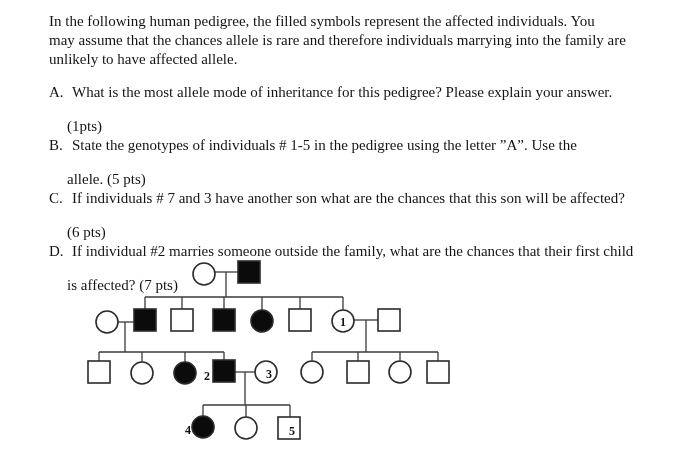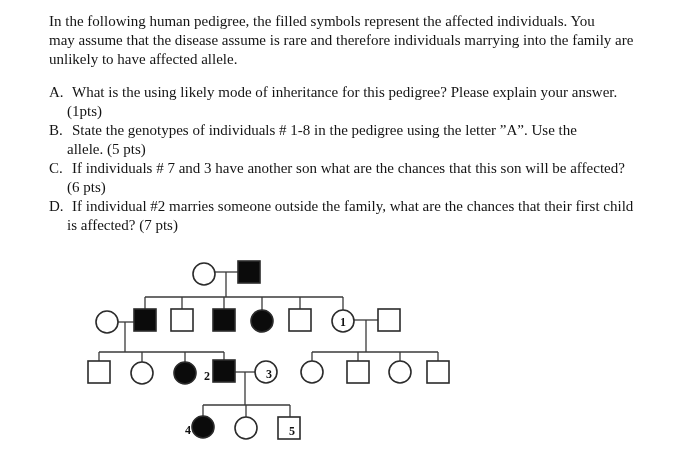--- a/index.html
+++ b/index.html
@@ -17,21 +17,21 @@
     left: 49px;
     top: 12px;
     width: 620px;
     font-size: 15px;
     line-height: 19px;
   }
   .tline { white-space: pre; }
   .intro { margin-bottom: 14px; }
   .qfirst { display: flex; }
   .qlabel { flex: 0 0 23px; width: 23px; }
-  .qcont { padding-left: 18px; }
+  .qcont { padding-left: 18px; margin-top: 15px; }
   .pedigree-layer {
     position: absolute;
     left: 0; top: 0;
     width: 700px; height: 463px;
   }
   svg line { stroke: #3a3a3a; stroke-width: 1.3; }
   svg .symbol { stroke: #2b2b2b; stroke-width: 1.6; }
   svg .unaffected { fill: #ffffff; }
   svg .affected { fill: #0b0b0b; }
   svg text.num {
@@ -43,30 +43,30 @@
   }
 </style>
 </head>
 <body>
 
 <div class="page">
 
   <div class="textblock">
     <div class="intro">
         <div class="tline">In the following human pedigree, the filled symbols represent the affected individuals. You</div>
-        <div class="tline">may assume that the disease assume is rare and therefore individuals marrying into the family are</div>
+        <div class="tline">may assume that the chances allele is rare and therefore individuals marrying into the family are</div>
         <div class="tline">unlikely to have affected allele.</div>
       </div>
     <div>
         <div>
-          <div class="tline qfirst"><span class="qlabel">A.</span><span>What is the using likely mode of inheritance for this pedigree? Please explain your answer.</span></div>
+          <div class="tline qfirst"><span class="qlabel">A.</span><span>What is the most allele mode of inheritance for this pedigree? Please explain your answer.</span></div>
           <div class="tline qcont">(1pts)</div>
         </div>
         <div>
-          <div class="tline qfirst"><span class="qlabel">B.</span><span>State the genotypes of individuals # 1-8 in the pedigree using the letter ”A”. Use the</span></div>
+          <div class="tline qfirst"><span class="qlabel">B.</span><span>State the genotypes of individuals # 1-5 in the pedigree using the letter ”A”. Use the</span></div>
           <div class="tline qcont">allele. (5 pts)</div>
         </div>
         <div>
           <div class="tline qfirst"><span class="qlabel">C.</span><span>If individuals # 7 and 3 have another son what are the chances that this son will be affected?</span></div>
           <div class="tline qcont">(6 pts)</div>
         </div>
         <div>
           <div class="tline qfirst"><span class="qlabel">D.</span><span>If individual #2 marries someone outside the family, what are the chances that their first child</span></div>
           <div class="tline qcont">is affected? (7 pts)</div>
         </div>

